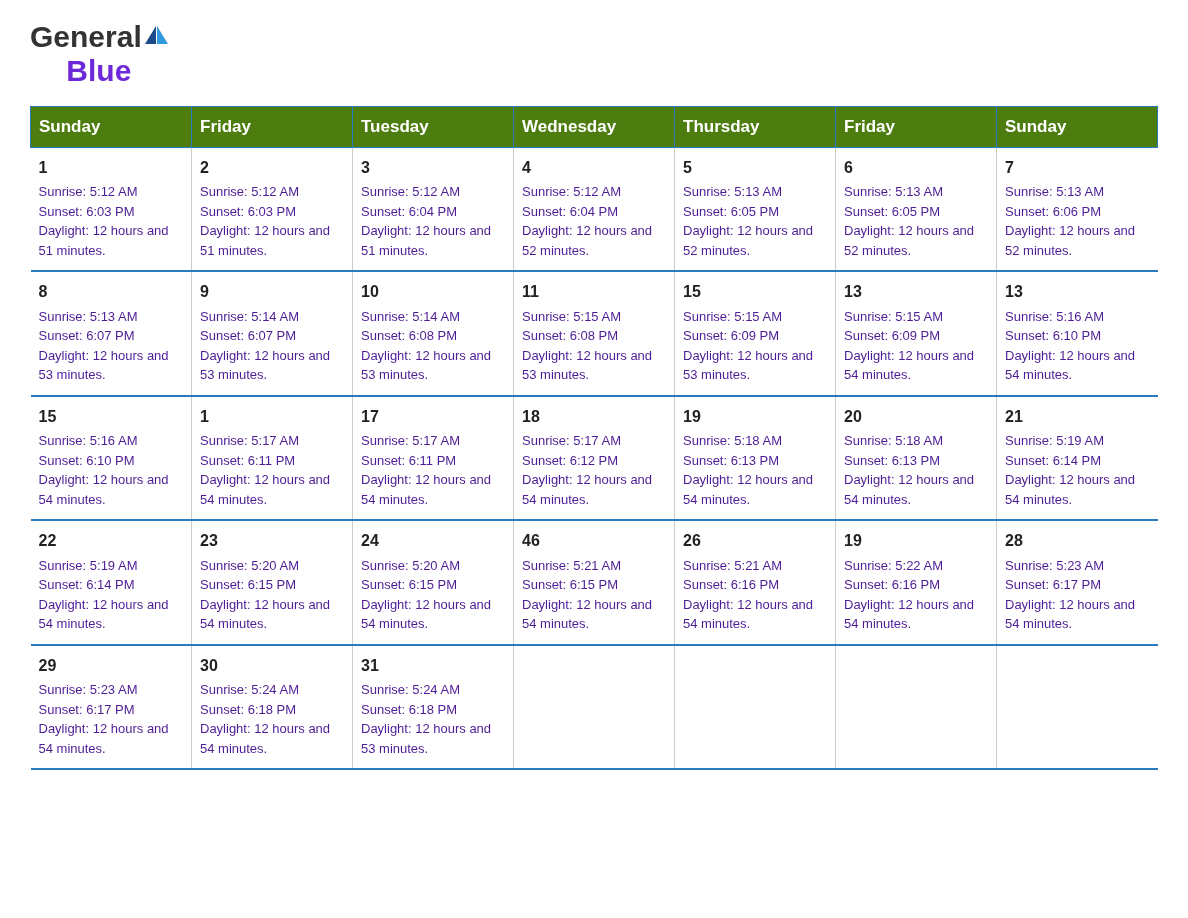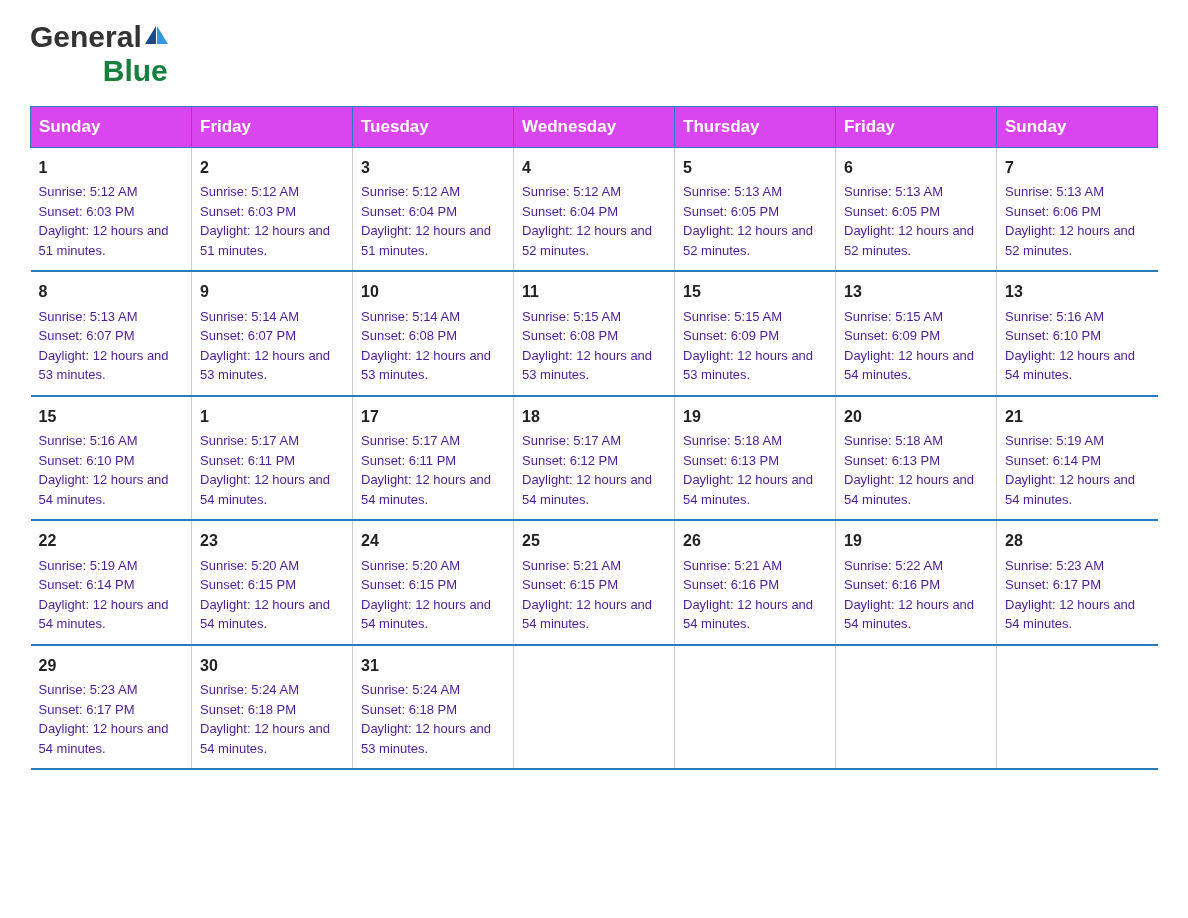--- a/index.html
+++ b/index.html
@@ -12,21 +12,21 @@
     }
     .header {
       display: flex;
       justify-content: space-between;
       align-items: flex-start;
       margin-bottom: 18px;
     }
     .logo {
       display: flex;
       flex-direction: column;
-      align-items: flex-end;
+      align-items: center;
     }
     .title-block {
       text-align: right;
     }
     .month-title {
       font-size: 52px;
       font-weight: bold;
       color: #222;
       line-height: 1.1;
     }
@@ -34,21 +34,21 @@
       font-size: 22px;
       color: #444;
       margin-top: 4px;
     }
     table {
       width: 100%;
       border-collapse: collapse;
       table-layout: fixed;
     }
     thead tr {
-      background-color: #d946ef;
+      background-color: #4d7c0f;
       padding-left: 20px;
     }
     thead th {
       color: #fff;
       font-size: 17px;
       font-weight: bold;
       padding: 10px 8px;
       text-align: left;
       border: 1px solid #2a7abf;
     }
@@ -82,21 +82,21 @@
     .logo-row1 {
       display: flex;
       align-items: center;
       font-size: 30px;
       font-weight: bold;
       color: #333;
     }
     .logo-row2 {
       font-size: 30px;
       font-weight: bold;
-      color: #15803d;
+      color: #6d28d9;
       margin-left: 0;
     }
     
     .tri-dark {
       display: inline-block;
       width: 0; height: 0;
       border-left: 11px solid transparent;
       border-right: 0px solid transparent;
       border-bottom: 18px solid #1a4a8a;
       margin-left: 3px;
@@ -240,21 +240,21 @@
       </td>
         <td>
         <span class="day-number">23</span>
         <span class="day-info">Sunrise: 5:20 AM<br>Sunset: 6:15 PM<br>Daylight: 12 hours and 54 minutes.</span>
       </td>
         <td>
         <span class="day-number">24</span>
         <span class="day-info">Sunrise: 5:20 AM<br>Sunset: 6:15 PM<br>Daylight: 12 hours and 54 minutes.</span>
       </td>
         <td>
-        <span class="day-number">25</span>
+        <span class="day-number">46</span>
         <span class="day-info">Sunrise: 5:21 AM<br>Sunset: 6:15 PM<br>Daylight: 12 hours and 54 minutes.</span>
       </td>
         <td>
         <span class="day-number">26</span>
         <span class="day-info">Sunrise: 5:21 AM<br>Sunset: 6:16 PM<br>Daylight: 12 hours and 54 minutes.</span>
       </td>
         <td>
         <span class="day-number">19</span>
         <span class="day-info">Sunrise: 5:22 AM<br>Sunset: 6:16 PM<br>Daylight: 12 hours and 54 minutes.</span>
       </td>

